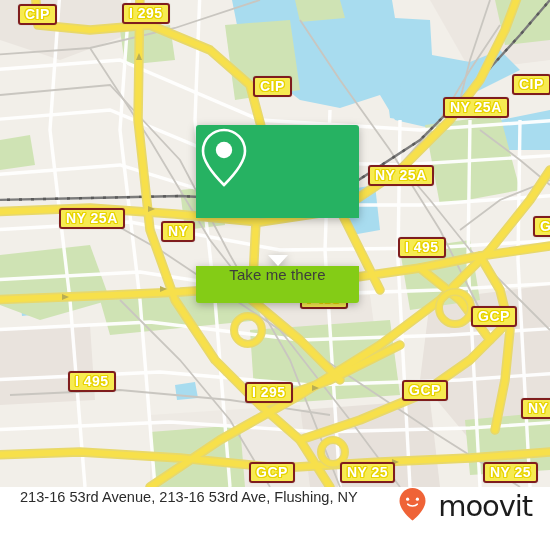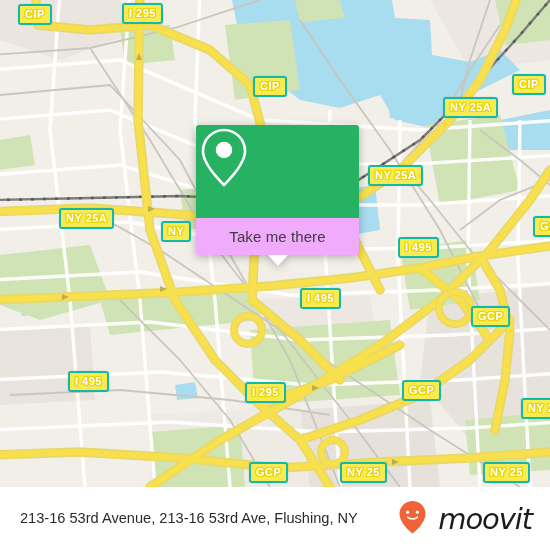--- a/index.html
+++ b/index.html
@@ -11,24 +11,24 @@
   #page{position:relative;width:550px;height:550px;overflow:hidden;background:#fff;}
 
   
   .map{position:absolute;left:0;top:0;width:550px;height:487px;overflow:hidden;background:#f2efe9;}
   .map svg{position:absolute;left:0;top:0;}
 
   
   .shield{
     position:absolute;
     background:#f7eb51;
-    border:2px solid #14b8a6;
+    border:2px solid #7f1d1d;
     border-radius:3px;
     color:#ffffff;
-    font-size:11px;
+    font-size:14px;
     font-weight:bold;
     letter-spacing:.5px;
     line-height:14px;
     padding:1px 5px 2px 5px;
     white-space:nowrap;
     text-shadow:
       -1.2px 0 #e8d400, 1.2px 0 #e8d400, 0 -1.2px #e8d400, 0 1.2px #e8d400,
       -1px -1px #e8d400, 1px -1px #e8d400, -1px 1px #e8d400, 1px 1px #e8d400;
     box-shadow:0 0 0 1px rgba(0,0,0,.03);
   }
@@ -36,22 +36,22 @@
   
   .popup{
     position:absolute;left:196px;top:125px;width:163px;
     filter:drop-shadow(0 2px 4px rgba(0,0,0,.28));
   }
   .popup-top{
     background:#26b262;height:93px;border-radius:3px 3px 0 0;
     display:flex;align-items:center;justify-content:center;
   }
   .popup-bottom{
-    background:#f0abfc;height:37px;border-radius:0 0 3px 3px;
-    display:flex;align-items:center;justify-content:center;
+    background:#84cc16;height:37px;border-radius:0 0 3px 3px;
+    display:flex;align-items:flex-start;justify-content:center;margin-top:48px;
   }
   .popup-label{
     color:#3d3d3d;font-size:15px;letter-spacing:.1px;
   }
   .popup-tail{
     position:absolute;left:50%;top:130px;margin-left:-10px;
     width:0;height:0;
     border-left:10px solid transparent;
     border-right:10px solid transparent;
     border-top:11px solid #ffffff;
@@ -64,28 +64,28 @@
     display:flex;align-items:center;
     background:rgba(255,255,255,.78);
     color:#2e2e2e;font-size:12.5px;
     border-radius:0 3px 0 0;
   }
 
   
   .footer{
     position:absolute;left:0;top:487px;width:550px;height:63px;
     background:#ffffff;
-    display:flex;align-items:center;
+    display:flex;align-items:flex-start;
     box-sizing:border-box;padding:0 14px 0 20px;
   }
   .footer-address{
     flex:1;color:#2b2b2b;font-size:14.6px;line-height:21px;
     padding-right:12px;
   }
-  .brand{display:flex;align-items:center;gap:11px;padding-right:4px;font-style:italic;}
+  .brand{display:flex;align-items:center;gap:11px;padding-right:4px;}
   .brand-word{
     font-size:29px;color:#1c1c1c;letter-spacing:-1.1px;font-weight:400;
     font-family:"DejaVu Sans", sans-serif;
   }
 </style>
 </head>
 <body>
 
 <div id="page">
 

